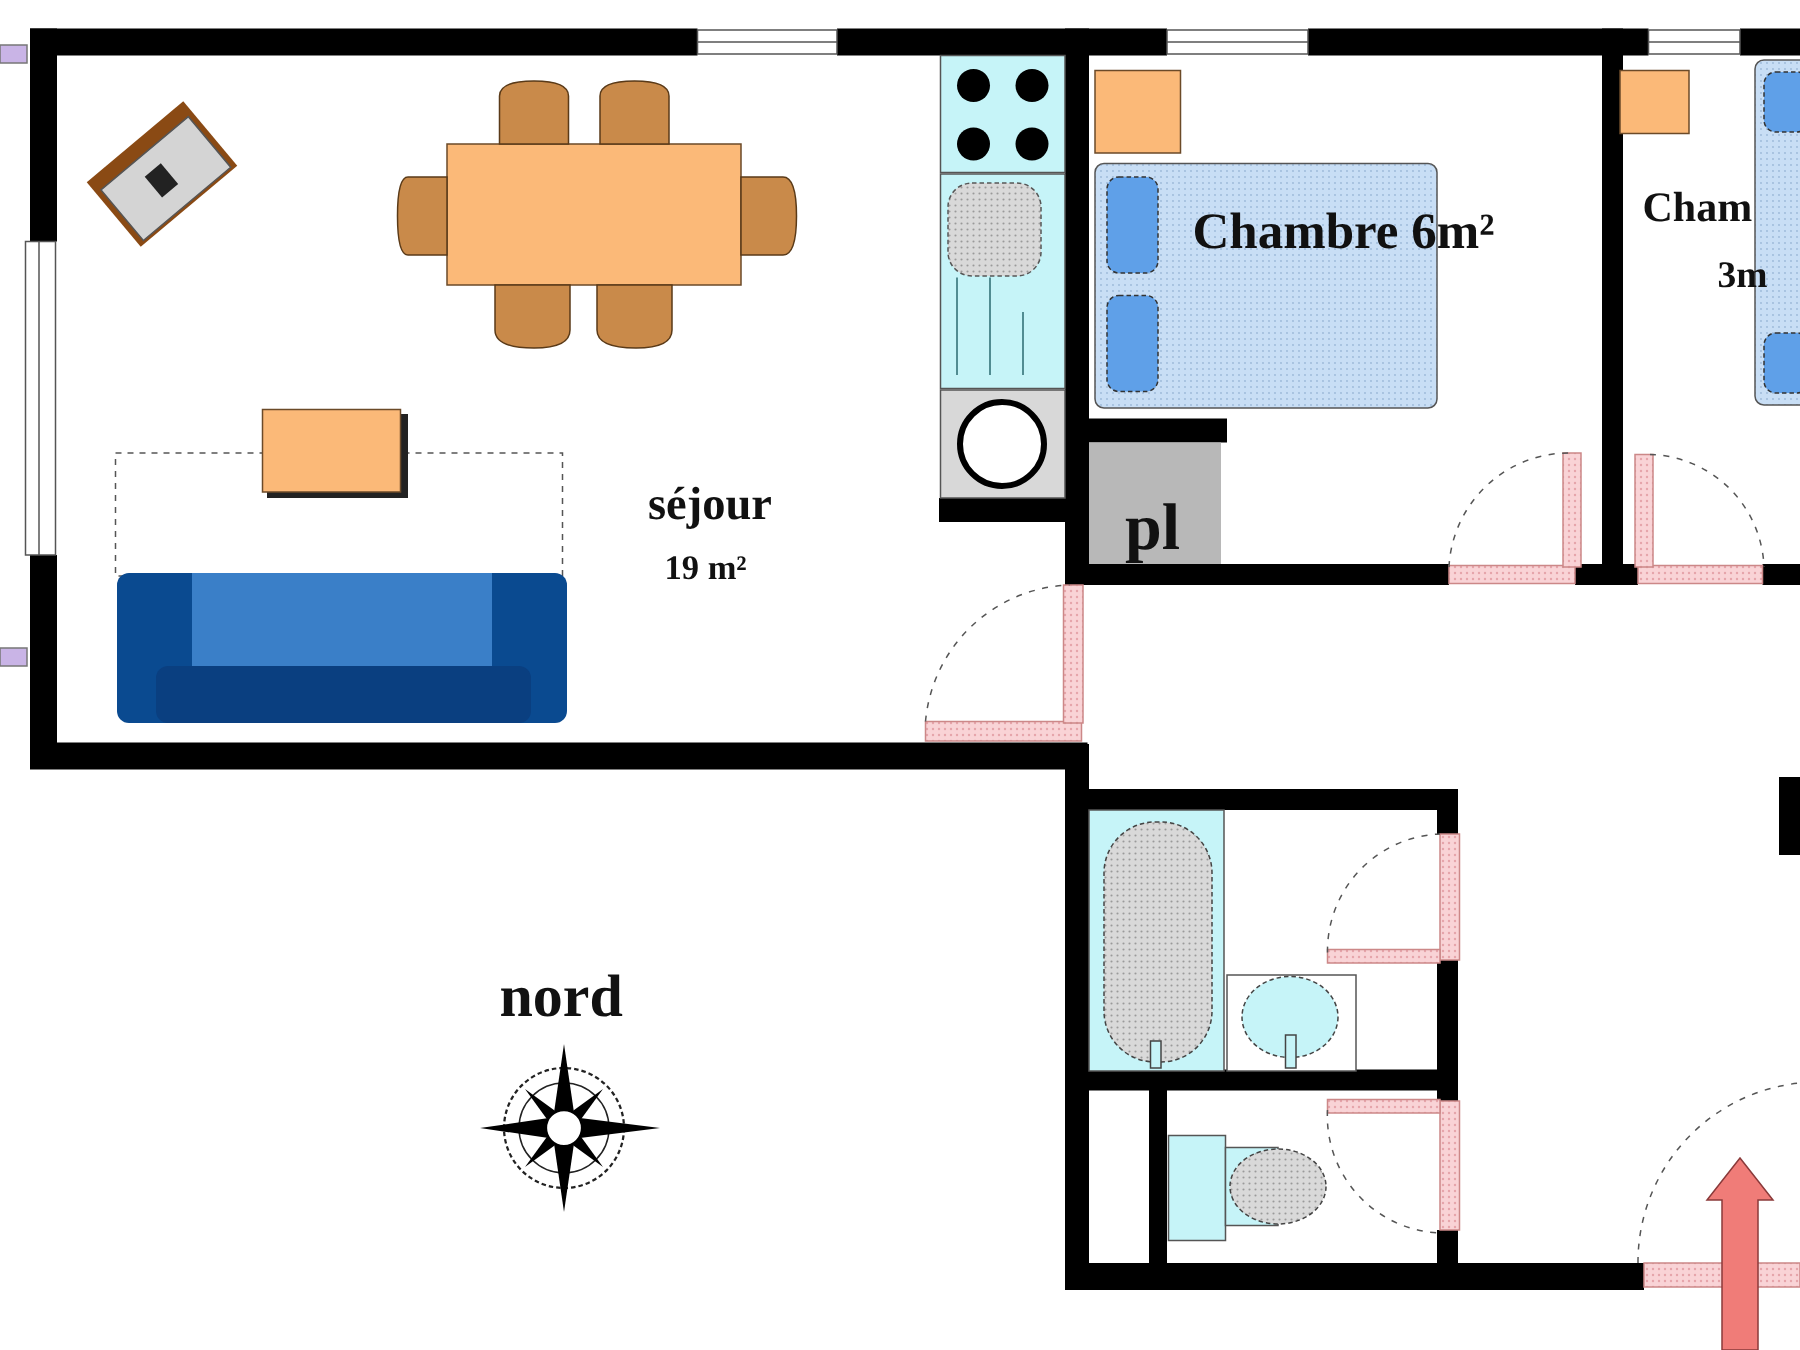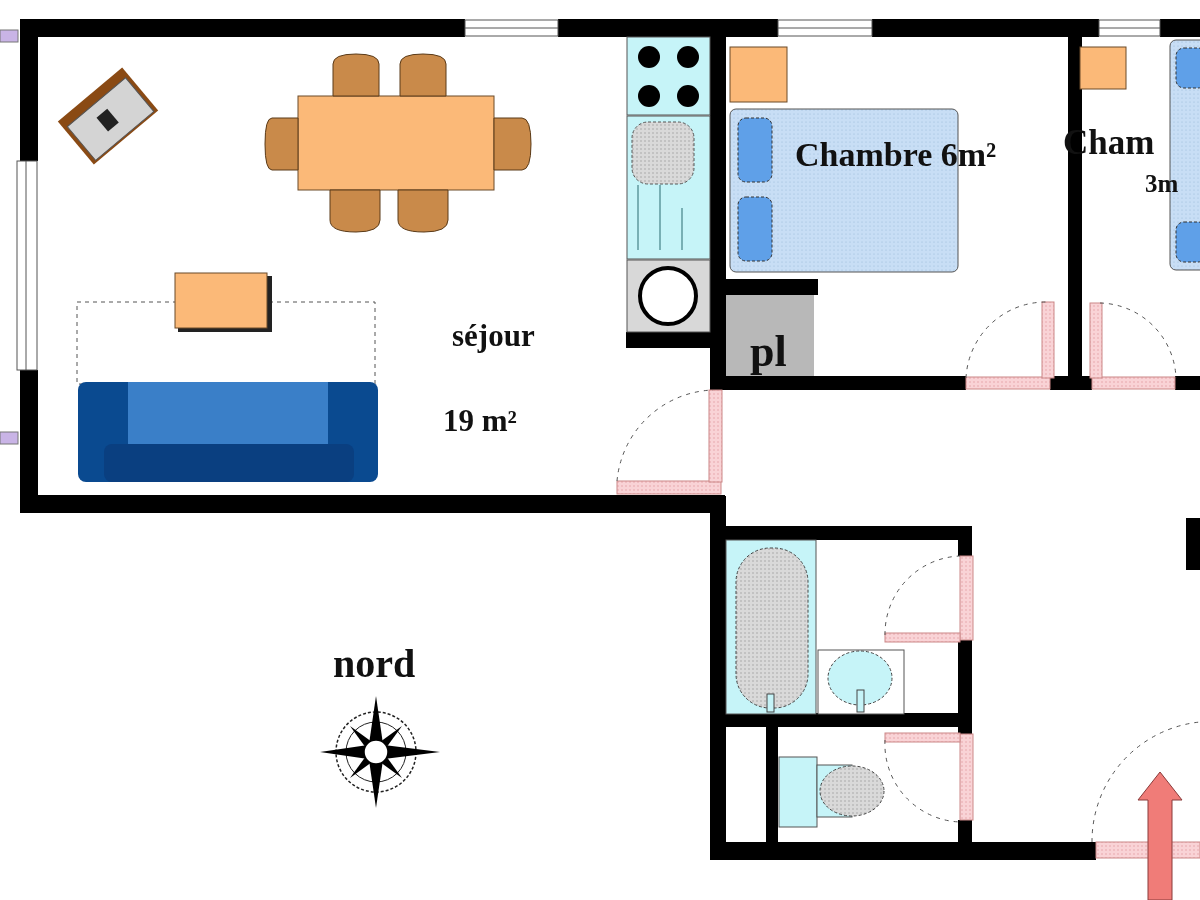--- a/index.html
+++ b/index.html
@@ -188,19 +188,19 @@
     <polygon points="-56,0 -8,-7 0,0 -8,7" fill="#000"></polygon>
     <polygon points="64,0 8,-7 0,0 8,7" fill="#000"></polygon>
     <polygon points="-26,-26 -4,-10 0,0 -10,-4" fill="#000"></polygon>
     <polygon points="26,-26 4,-10 0,0 10,-4" fill="#000"></polygon>
     <polygon points="-26,26 -4,10 0,0 -10,4" fill="#000"></polygon>
     <polygon points="26,26 4,10 0,0 10,4" fill="#000"></polygon>
     <circle r="12" fill="#fff" stroke="#000" stroke-width="1.5"></circle>
   </g>
 </svg>
 
-<div class="lbl" style="left:452px;top:318px;font-size:31px;">séjour</div>
-<div class="lbl" style="left:443px;top:366px;font-size:31px;margin-top:37px;">19 m²</div>
+<div class="lbl" style="left:432px;top:318px;font-size:31px;">séjour</div>
+<div class="lbl" style="left:443px;top:366px;font-size:23px;">19 m²</div>
 <div class="lbl" style="left:795px;top:136px;font-size:34px;">Chambre 6m²</div>
-<div class="lbl" style="left:1063px;top:123px;font-size:35px;">Cham</div>
+<div class="lbl" style="left:1095px;top:123px;font-size:28px;">Cham</div>
 <div class="lbl" style="left:1145px;top:170px;font-size:25px;">3m</div>
 <div class="lbl" style="left:750px;top:326px;font-size:44px;">pl</div>
 <div class="lbl" style="left:333px;top:640px;font-size:40px;text-align:right;">nord</div>
 
 </body></html>

